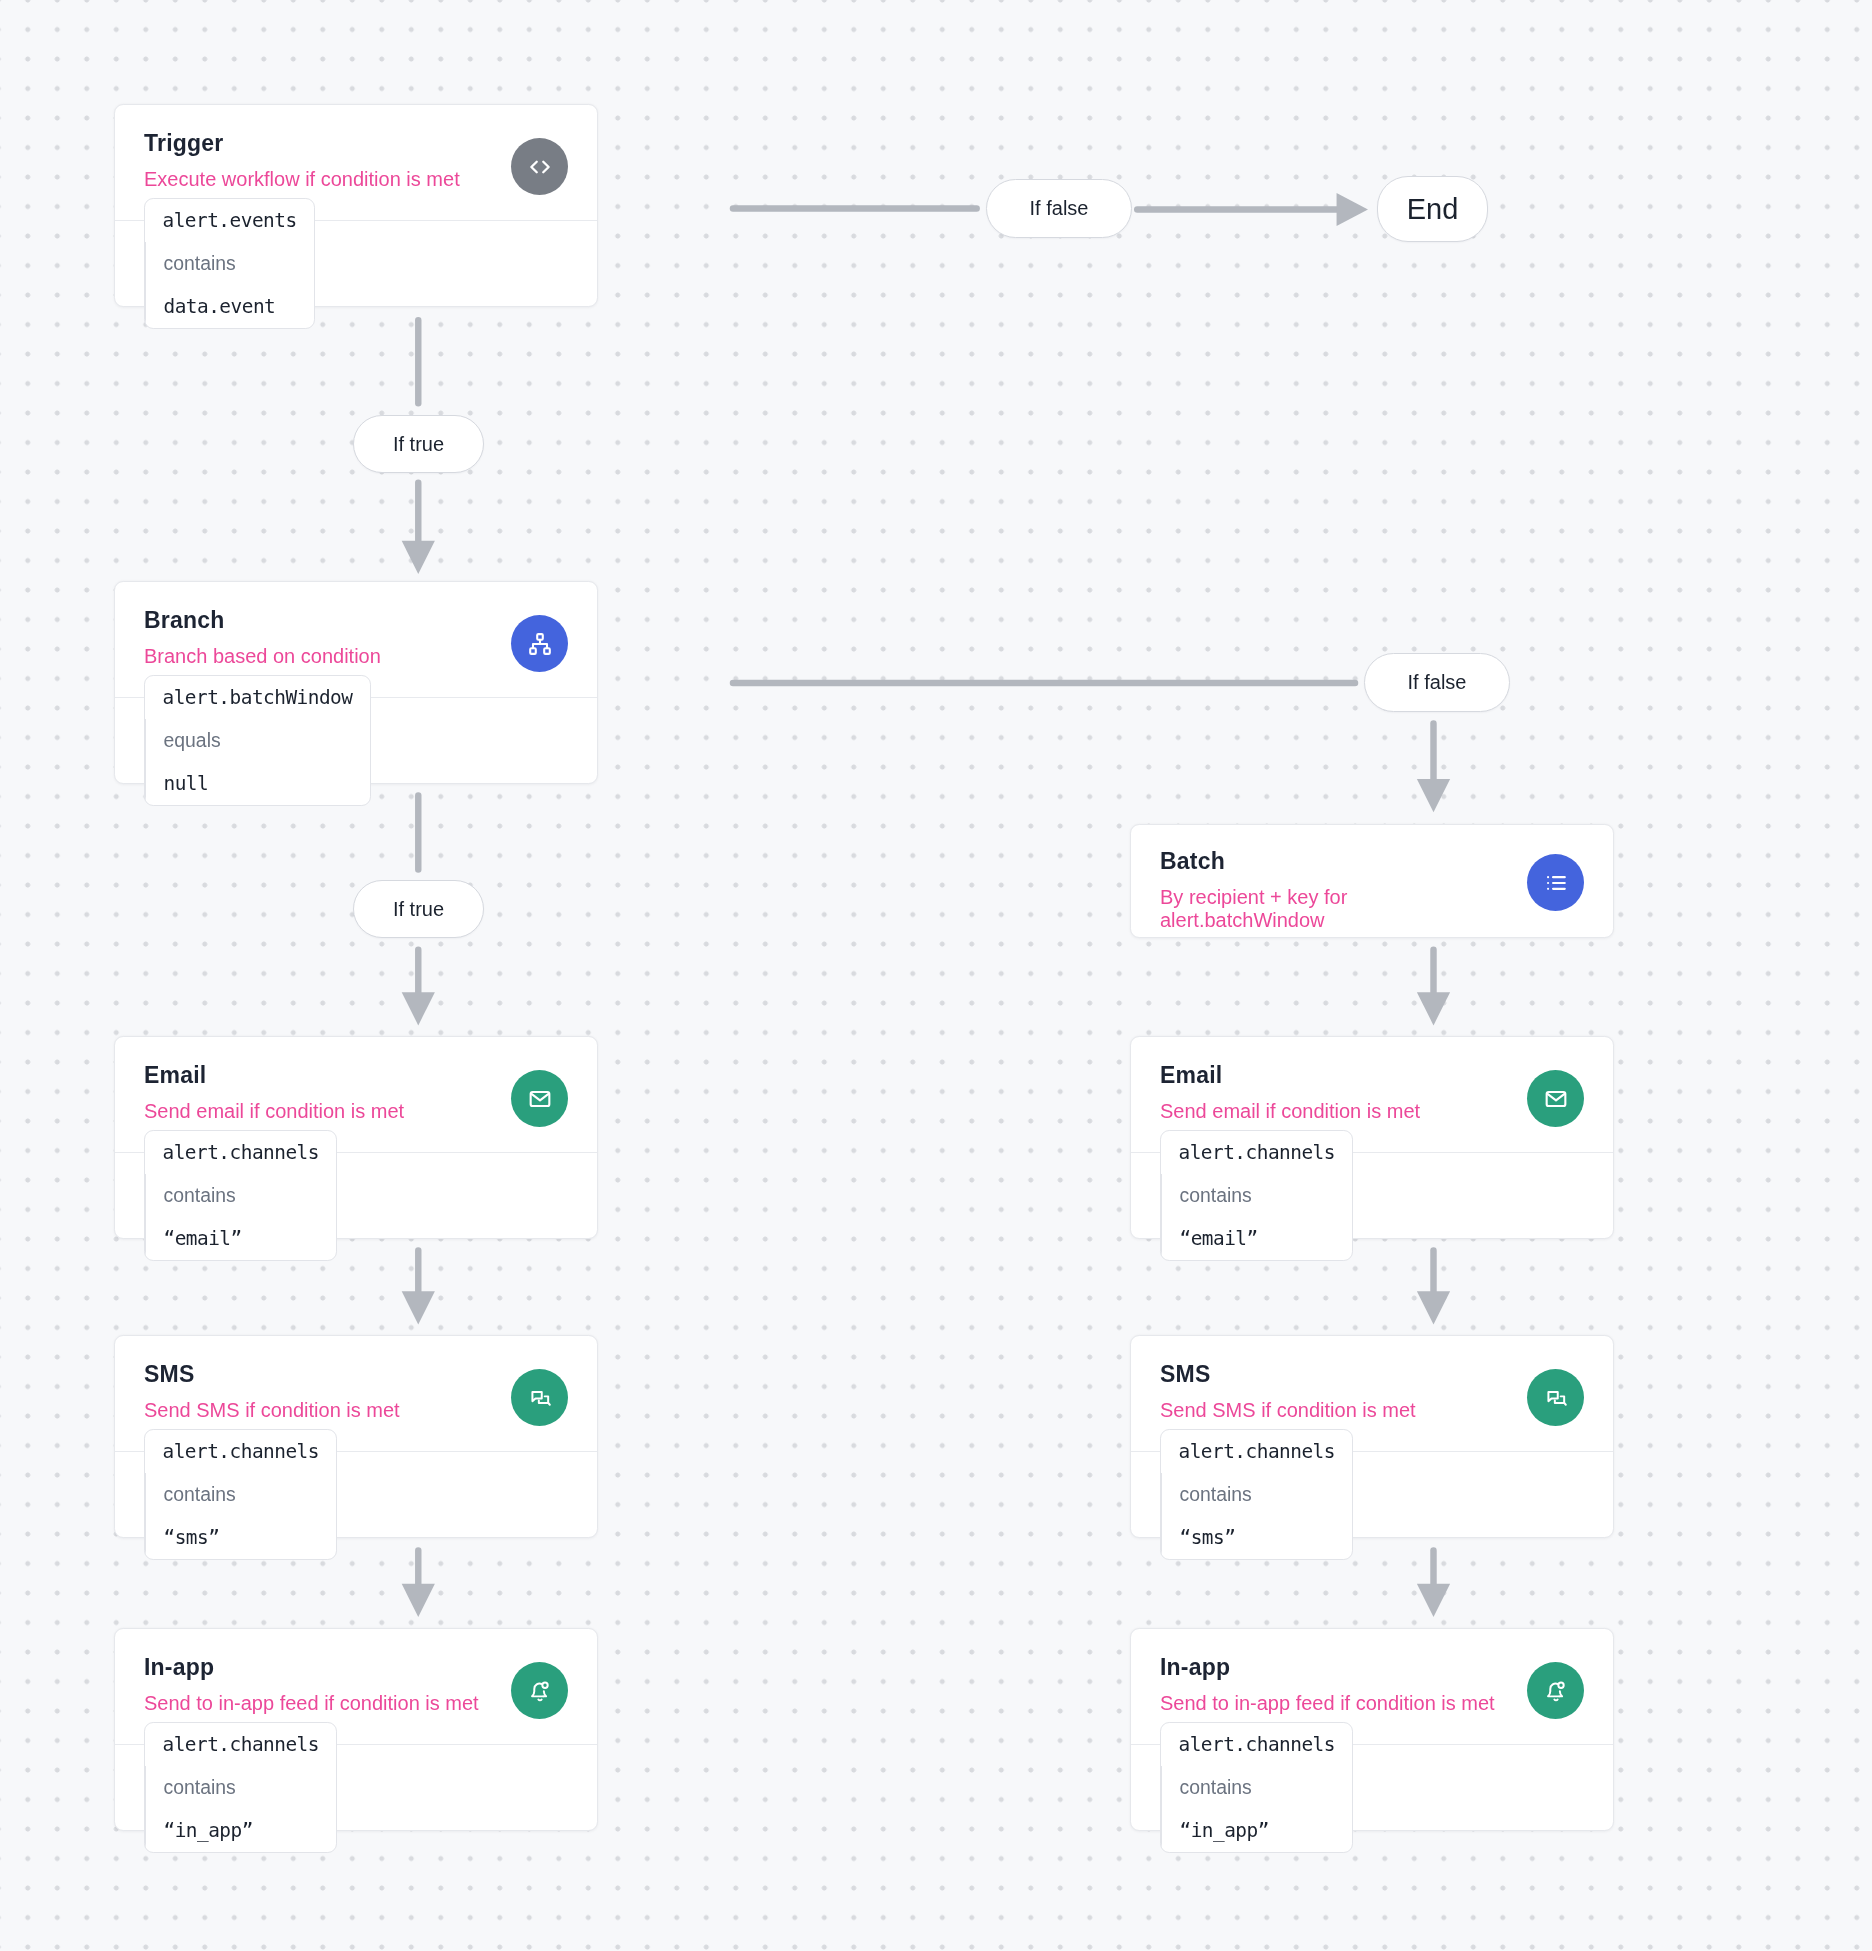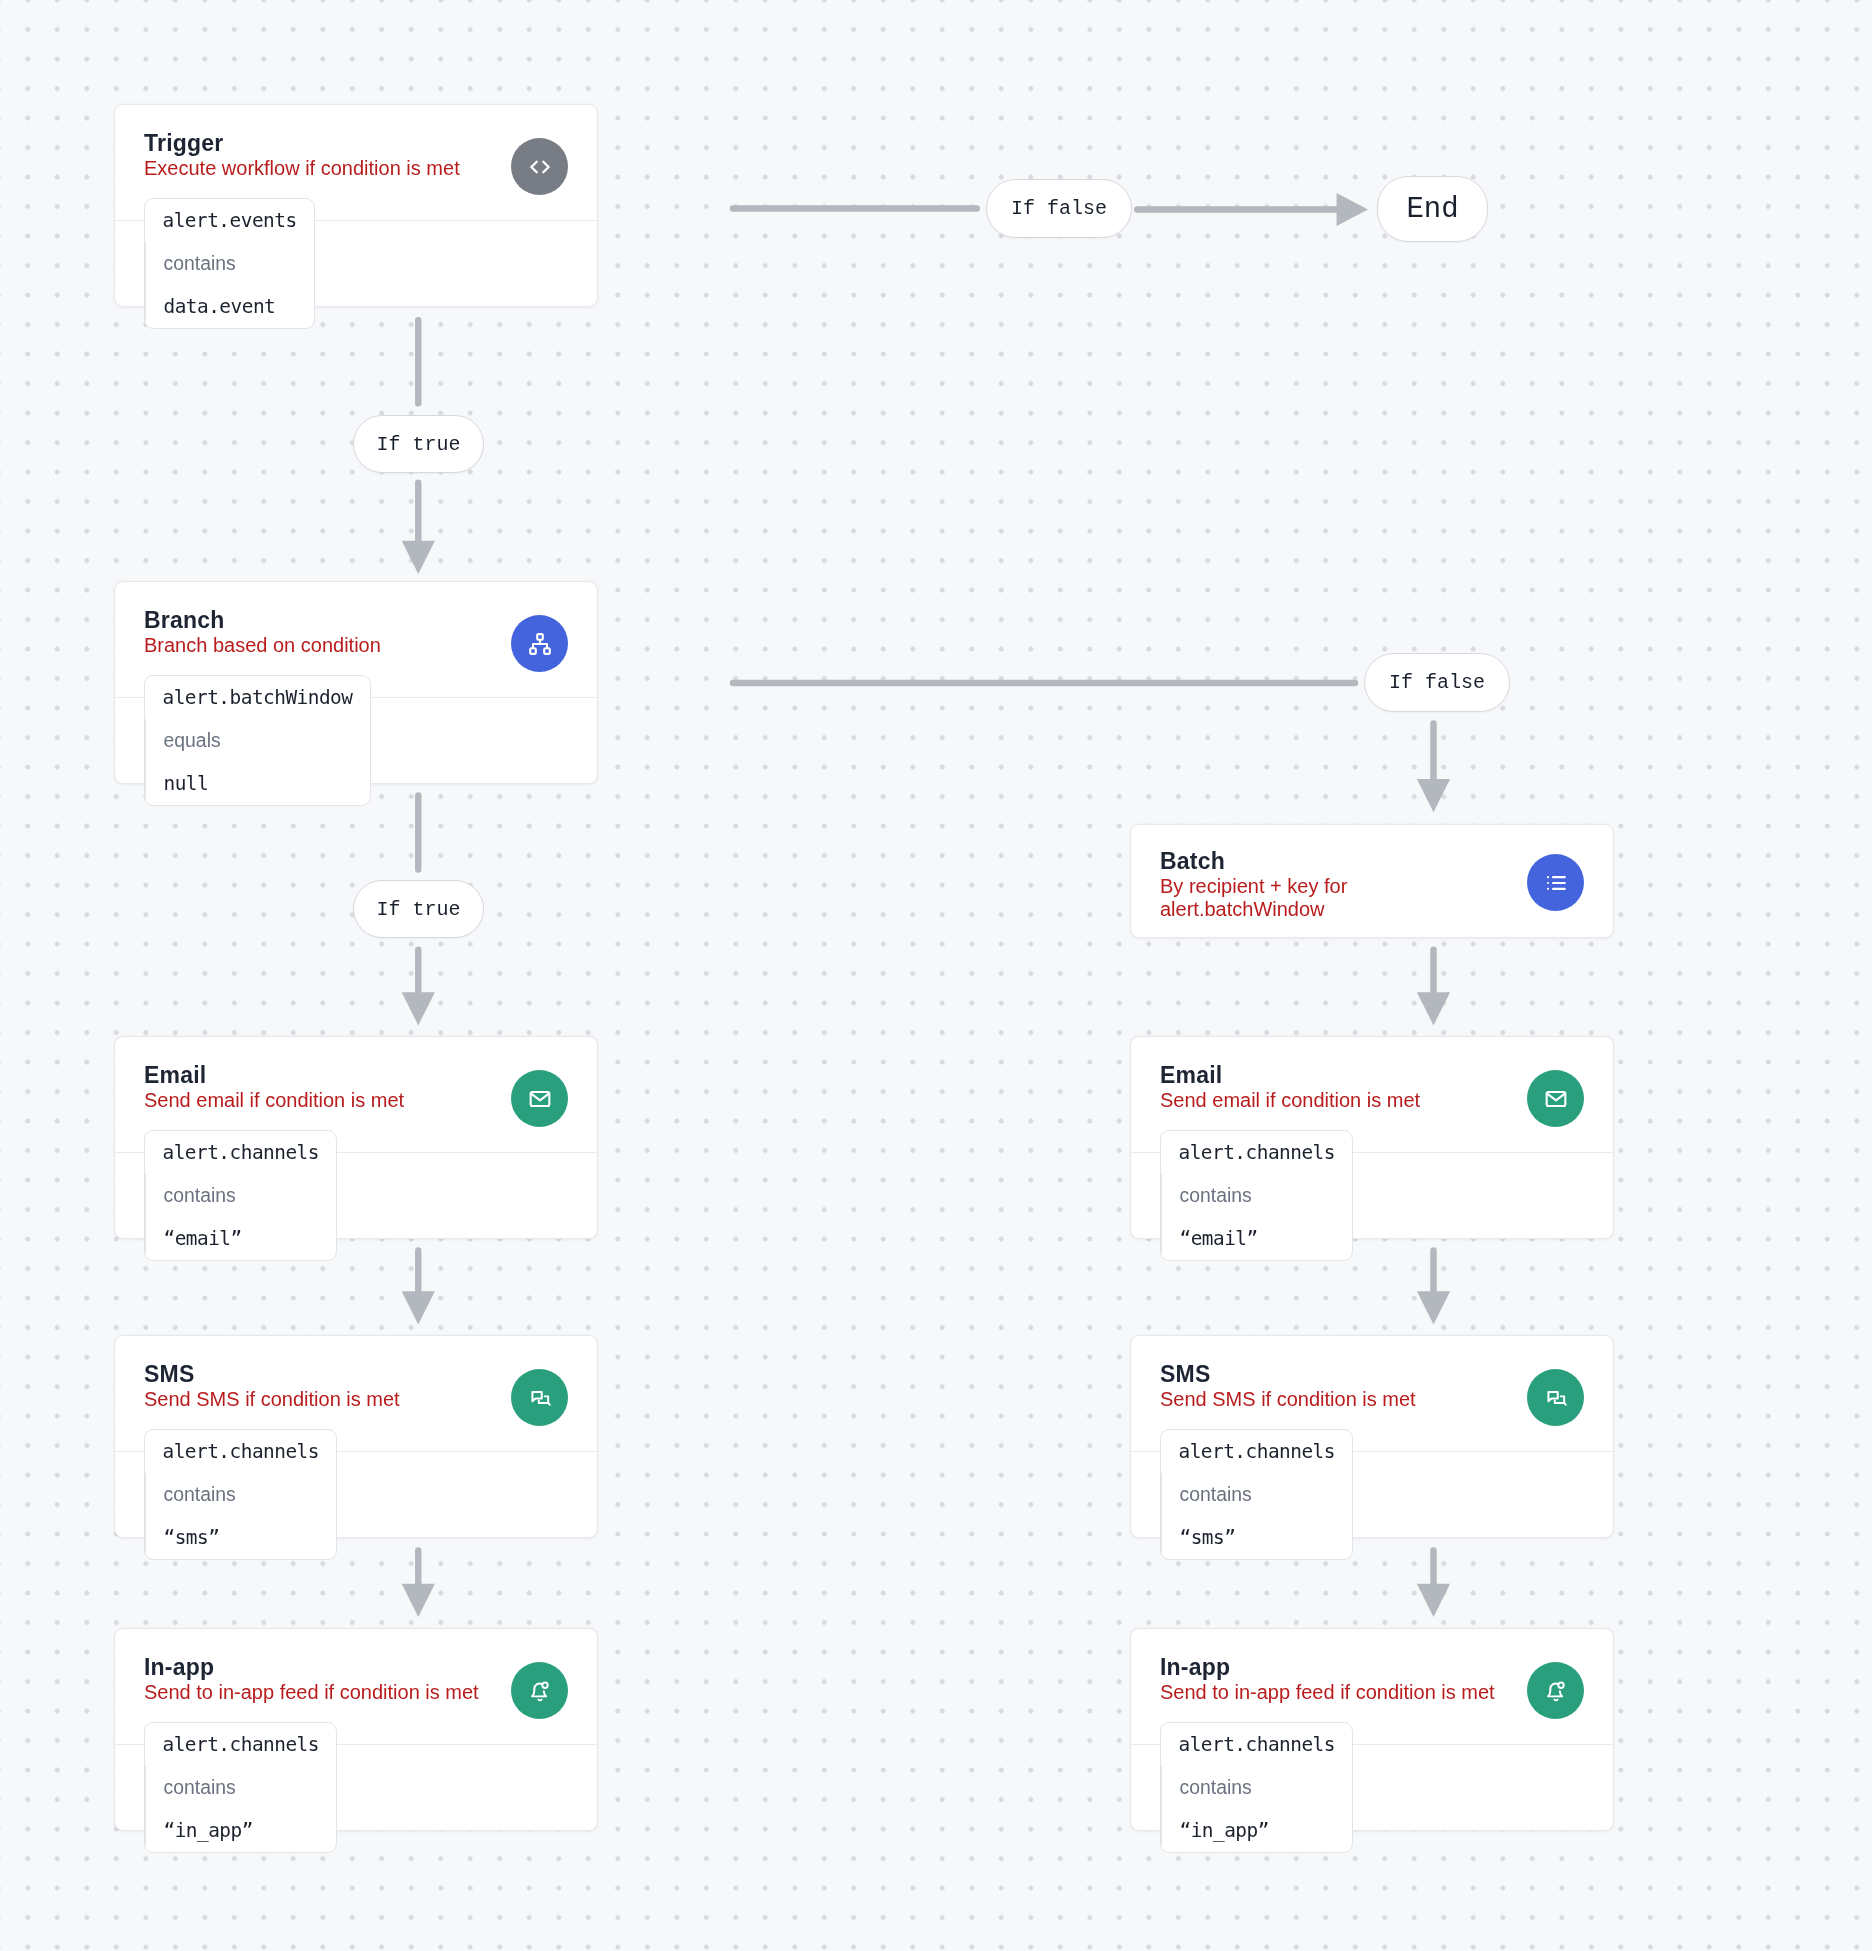--- a/index.html
+++ b/index.html
@@ -15,21 +15,21 @@
   .head{fill:#b3b7be;stroke:none;}
   .card{
     position:absolute;z-index:2;width:484px;box-sizing:border-box;
     background:#ffffff;border:0.9px solid #e6e8ec;border-radius:9.2px;
     box-shadow:0 0.9px 2.8px rgba(20,28,45,.05);
     display:flex;flex-direction:column;
   }
   .card-head{position:relative;height:118px;box-sizing:border-box;padding:25px 111px 0 29px;}
   .card--simple .card-head{height:114px;padding-top:23px;}
   .card-title{font-size:23px;font-weight:700;color:#1d2433;letter-spacing:0.2px;}
-  .card-sub{margin-top:0;font-size:20px;color:#b91c1c;}
+  .card-sub{margin-top:11px;font-size:20px;color:#ec4899;}
   .card-cond{
     flex:1;display:flex;align-items:center;padding:0 29px;
     border-top:0.9px solid #e8eaee;min-height:85px;
   }
   .chip{
     display:inline-flex;align-items:stretch;background:#fff;
     border:0.9px solid #e2e4e9;border-radius:9.2px;overflow:hidden;flex-direction:column;
   }
   .seg{display:flex;align-items:center;padding:10px 17.5px;font-size:19.4px;}
   .seg + .seg{border-left:0.9px solid #e2e4e9;}
@@ -43,21 +43,20 @@
   .ic svg{display:block;}
   .ic-gray{background:#787d85;}
   .ic-blue{background:#4464dd;}
   .ic-green{background:#2a9f7d;}
   .pill{
     position:absolute;z-index:3;box-sizing:border-box;background:#fff;
     border:1.8px solid #d6d9df;border-radius:922px;
     display:flex;align-items:center;justify-content:center;
     font-size:20px;font-weight:500;color:#1b222e;
     box-shadow:0 0.9px 1.8px rgba(20,28,45,.04);
-    font-family:Liberation Mono, monospace;
   }
   .pill-end{font-size:29px;border-radius:31px;}
 </style>
 </head>
 <body>
 
 <div id="canvas">
 
   <svg class="connectors" width="1873" height="1952" viewBox="0 0 2029 2115">
     <path class="edge" d="M453 347 L453 437"></path>

